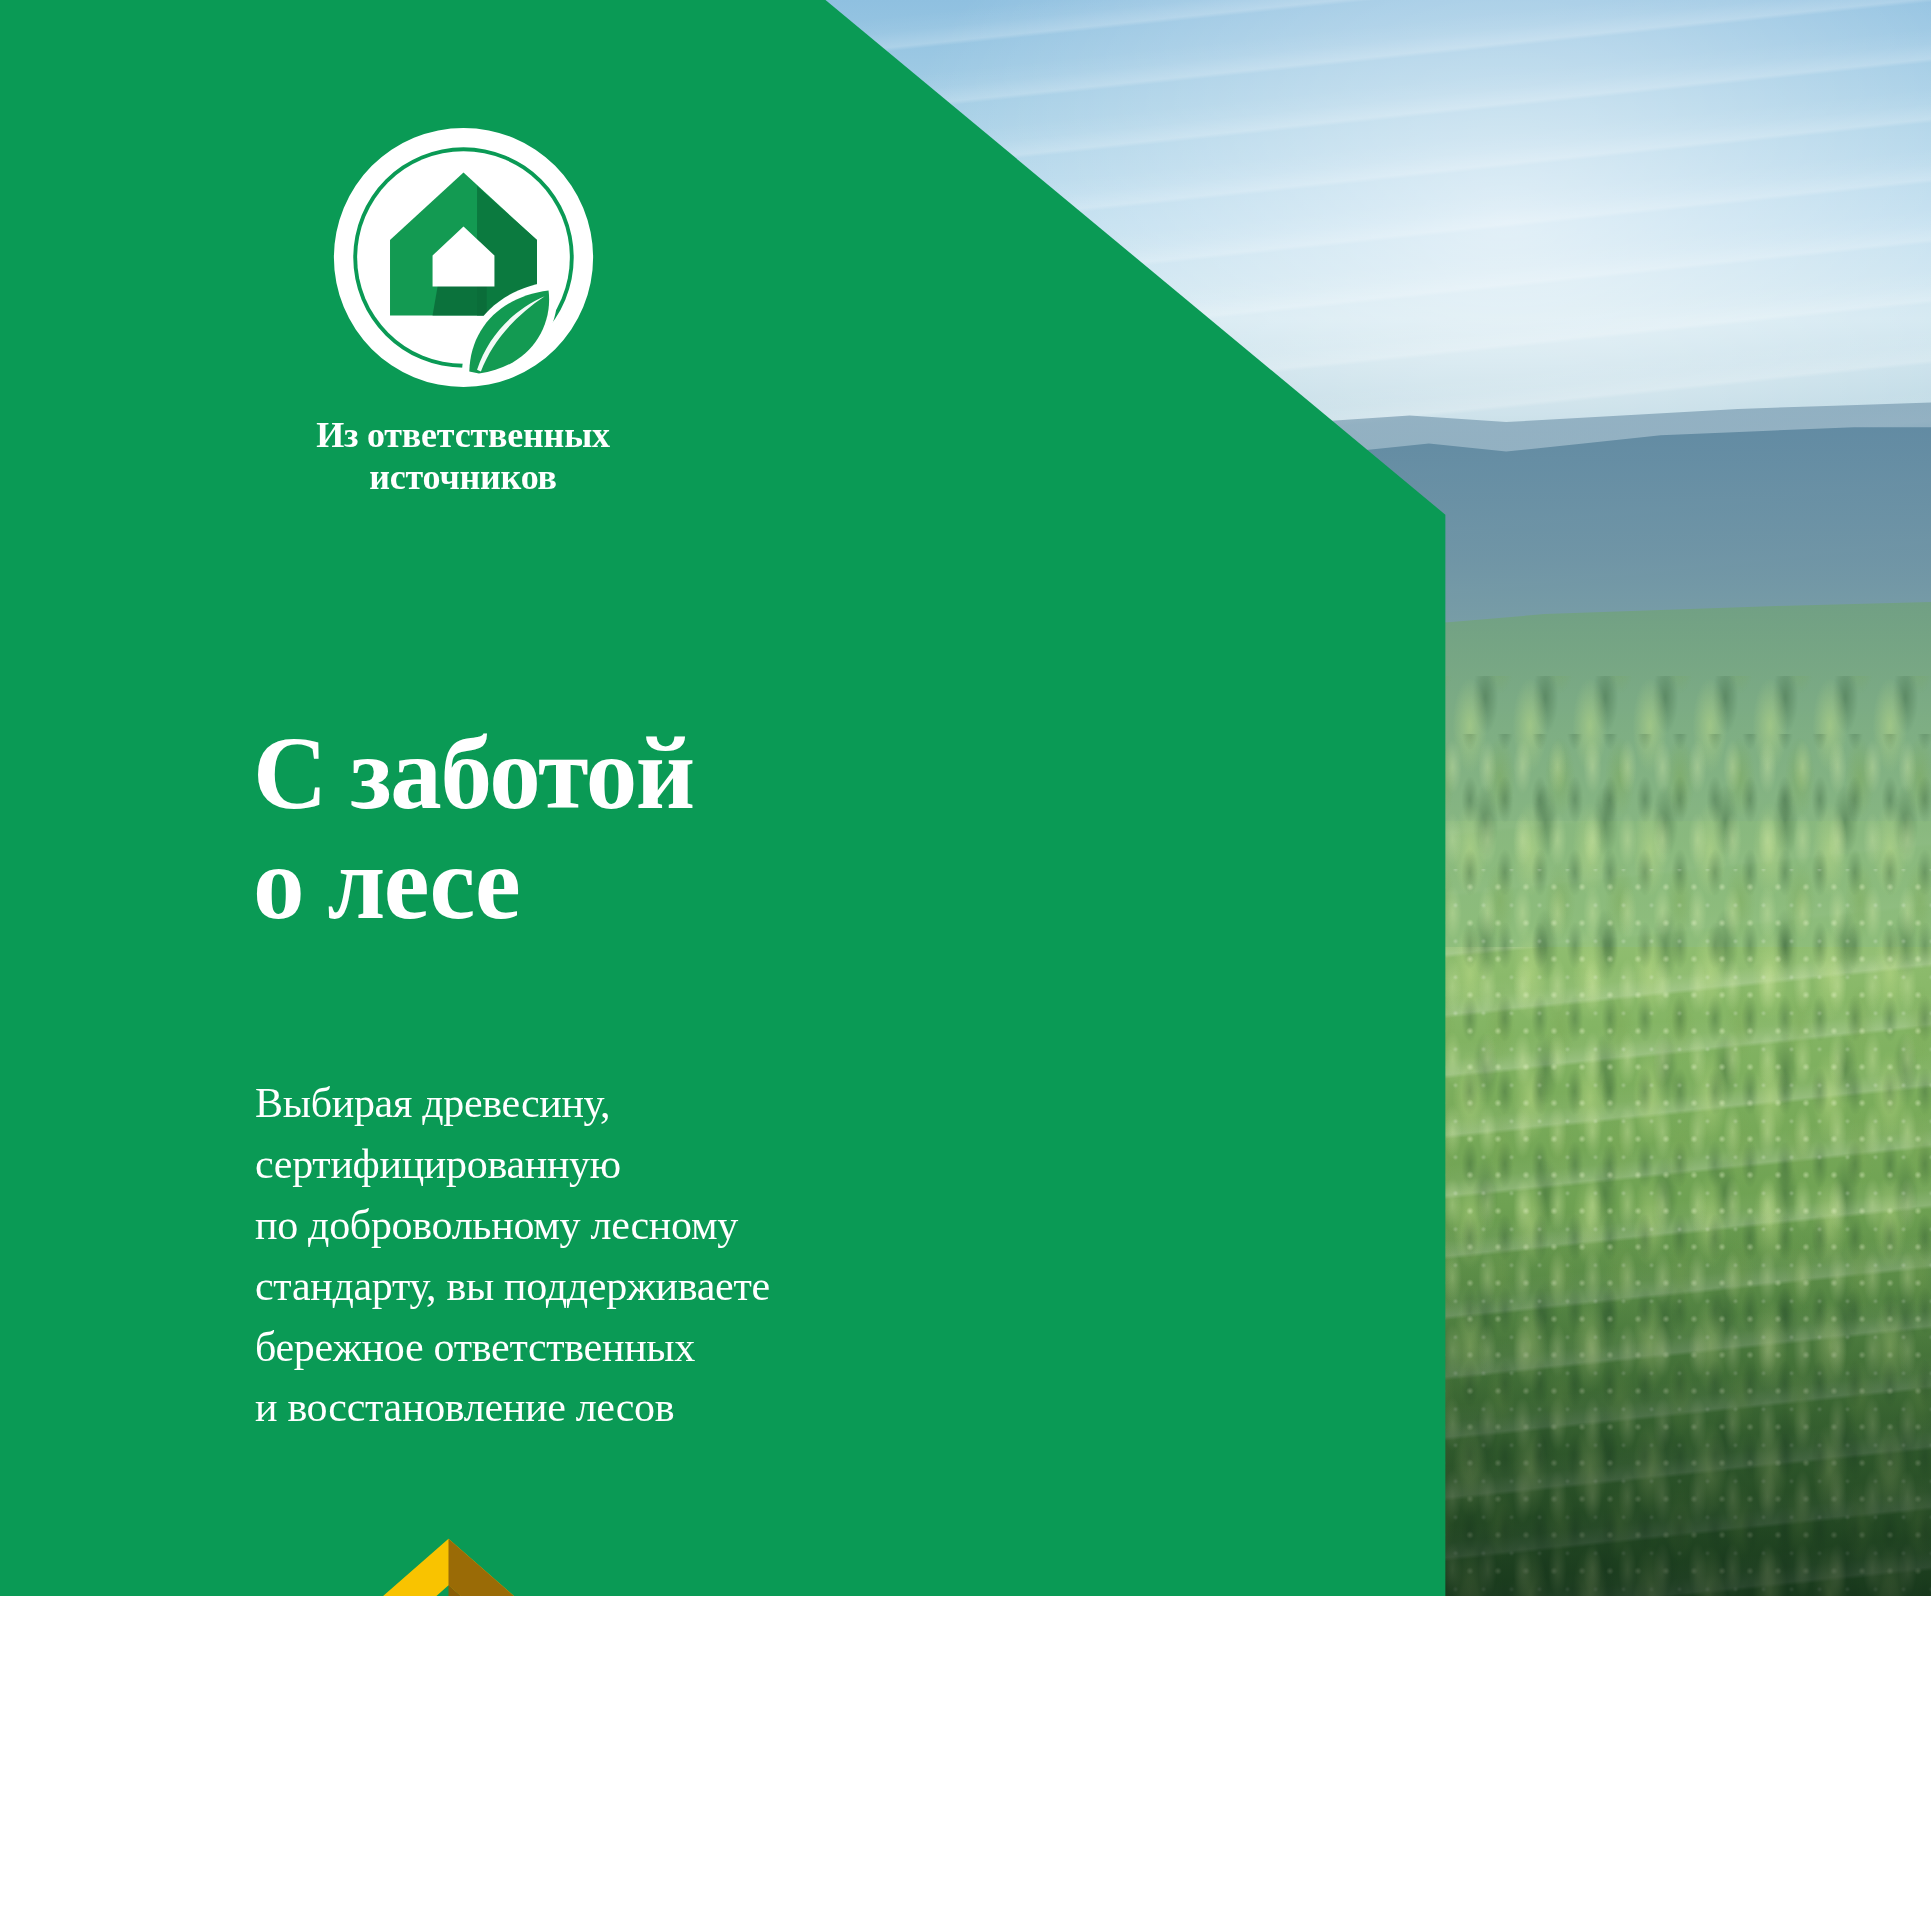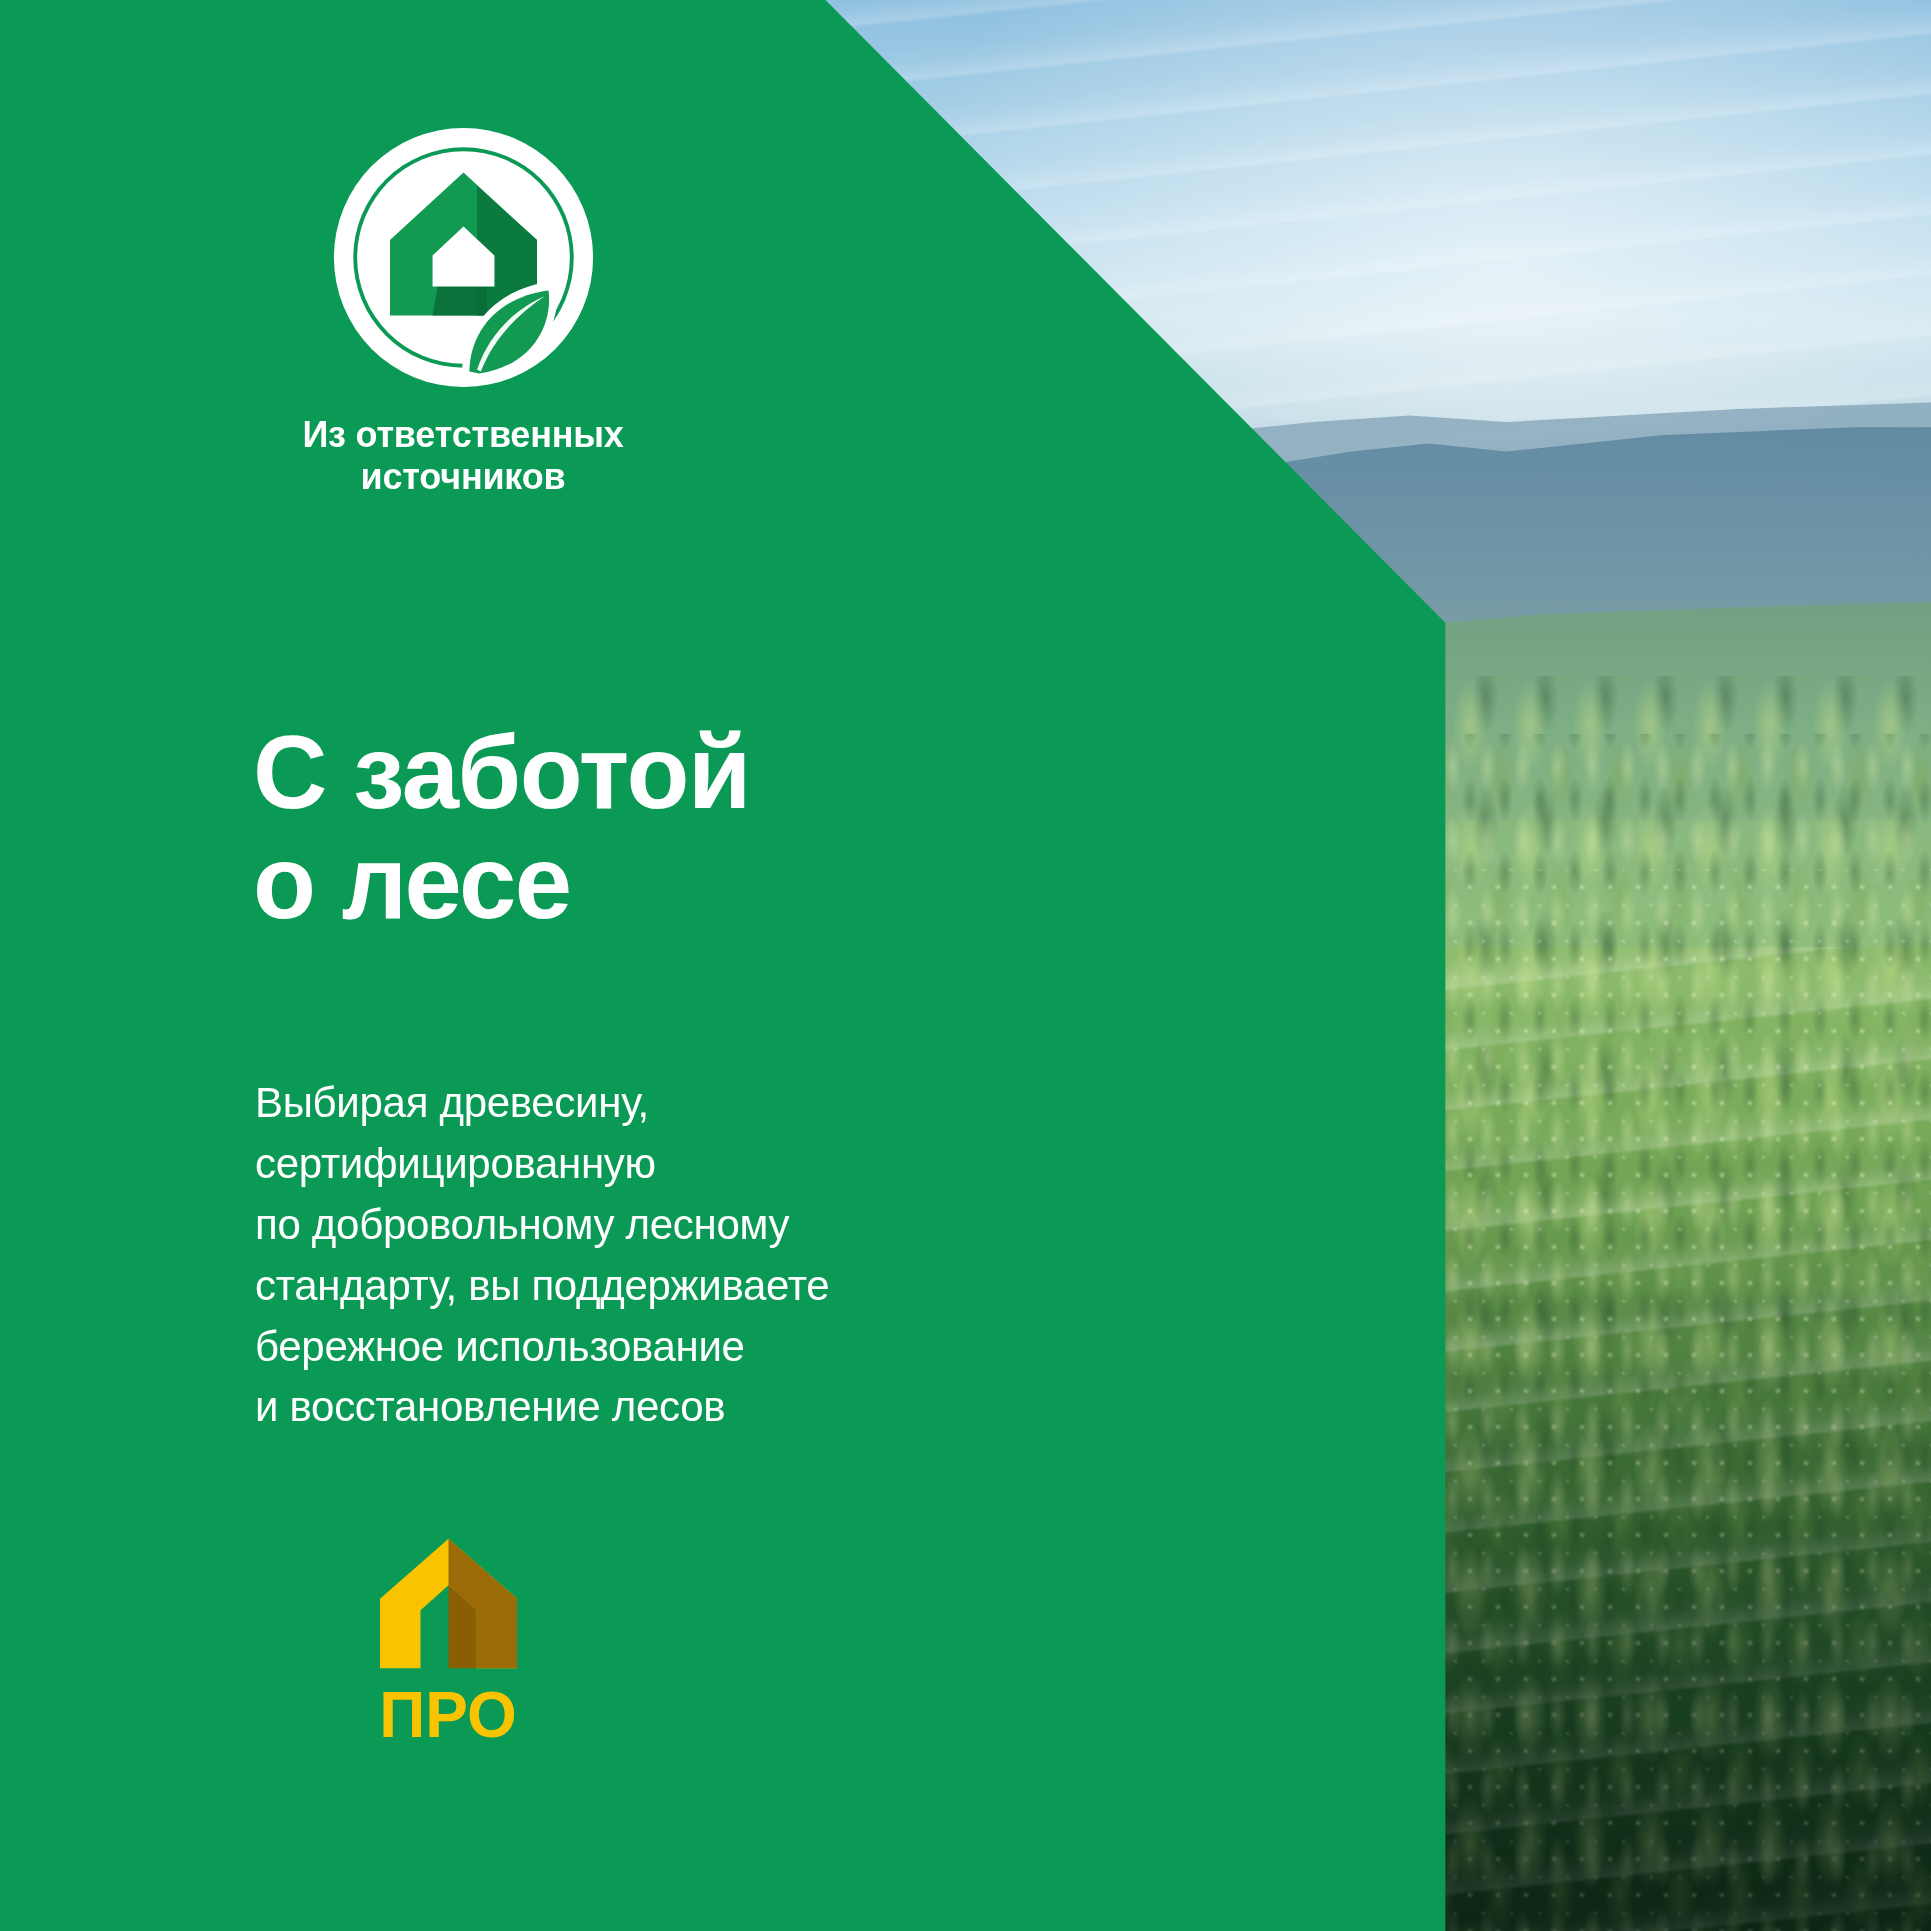--- a/index.html
+++ b/index.html
@@ -4,23 +4,23 @@
 <title>Lemana Pro — С заботой о лесе</title>
 <style>
   html, body {
     margin: 0;
     padding: 0;
     background: #ffffff;
   }
   .poster {
     position: relative;
     width: 1931px;
-    height: 1931px;
+    height: 1596px;
     overflow: hidden;
-    font-family: Liberation Sans, sans-serif;
+    font-family: Liberation Serif, serif;
     background: #0f172a;
   }
 
   
   .photo {
     position: absolute;
     inset: 0;
     
     background:
       
@@ -287,21 +287,21 @@
 источников</div>
     </div>
 
     <h1 class="headline">С заботой
 о лесе</h1>
 
     <p class="body-copy">Выбирая древесину,
 сертифицированную
 по добровольному лесному
 стандарту, вы поддерживаете
-бережное использование
+бережное ответственных
 и восстановление лесов</p>
 
     <div class="brand">
       <svg class="brand-house" viewBox="0 0 150 142">
 
         <path fill="#f9c300" d="M75 4 L146 66 L146 138 L104 138 L104 78 L75 52 L46 78 L46 138 L4 138 L4 66 Z"></path>
 
         <path fill="#9a6b06" d="M75 4 L146 66 L146 138 L104 138 L104 78 L75 52 Z"></path>
 
         <path fill="#8a5e05" d="M75 52 L104 78 L104 138 L75 138 Z"></path>

